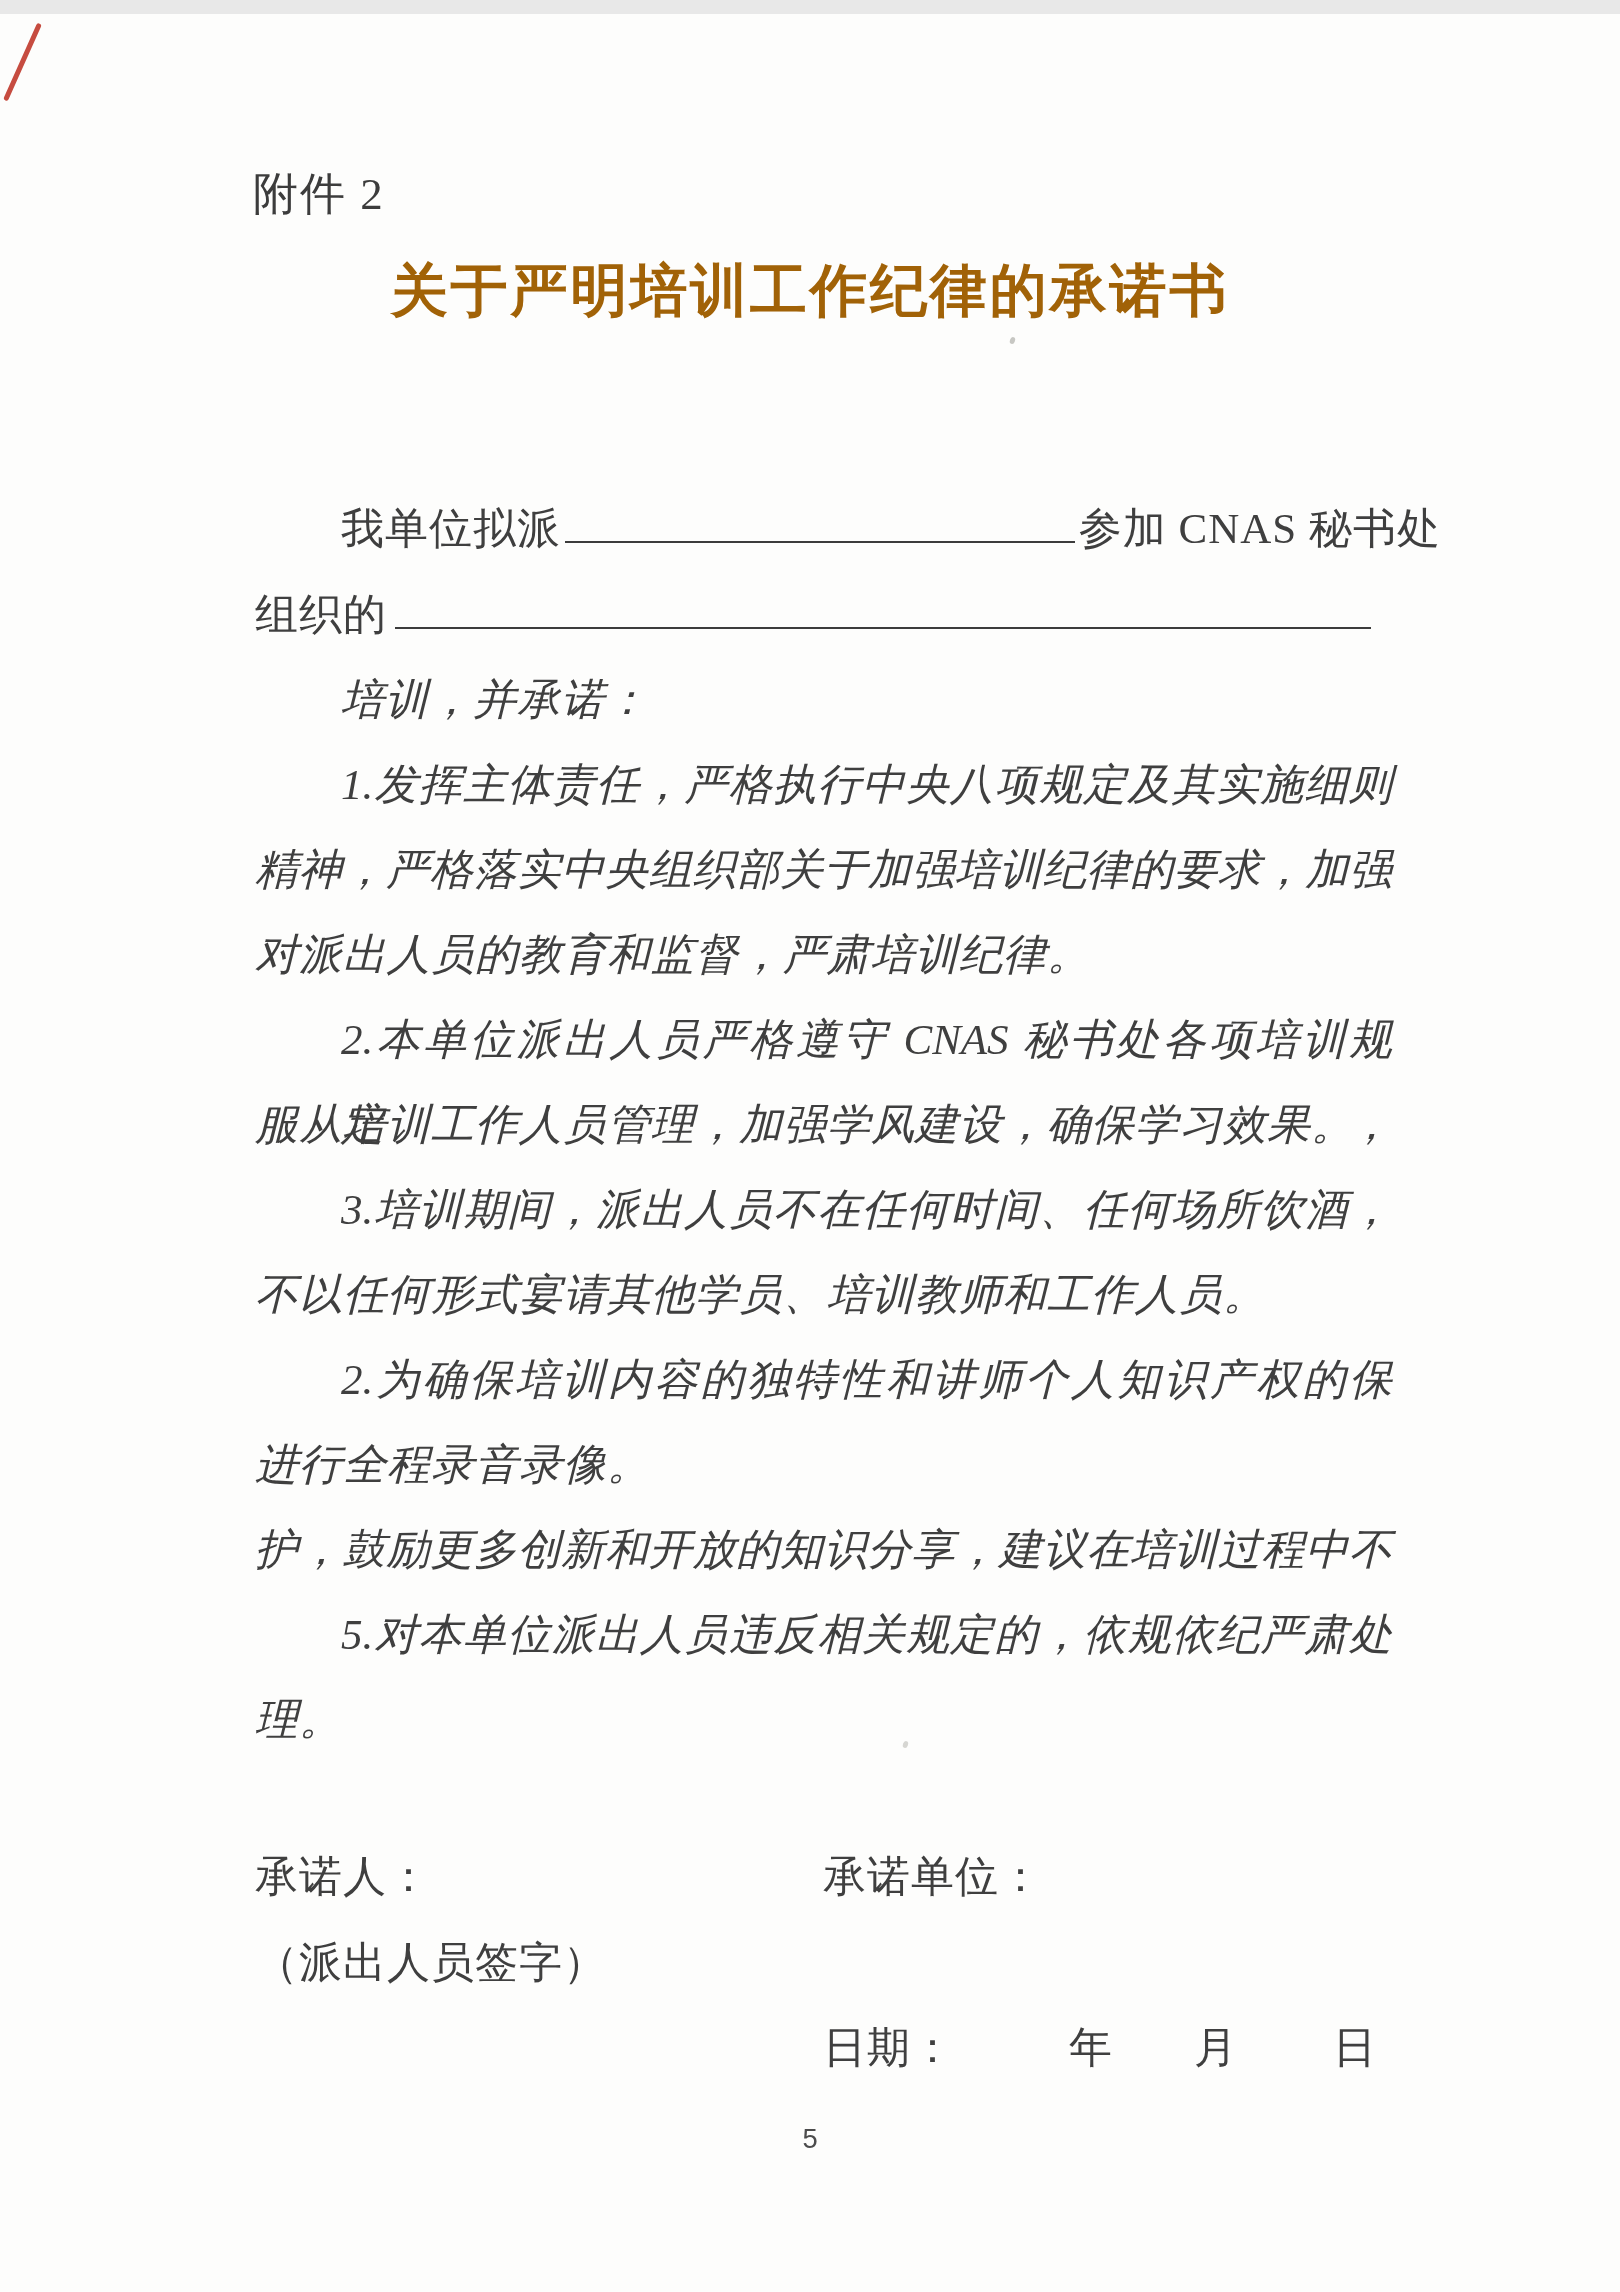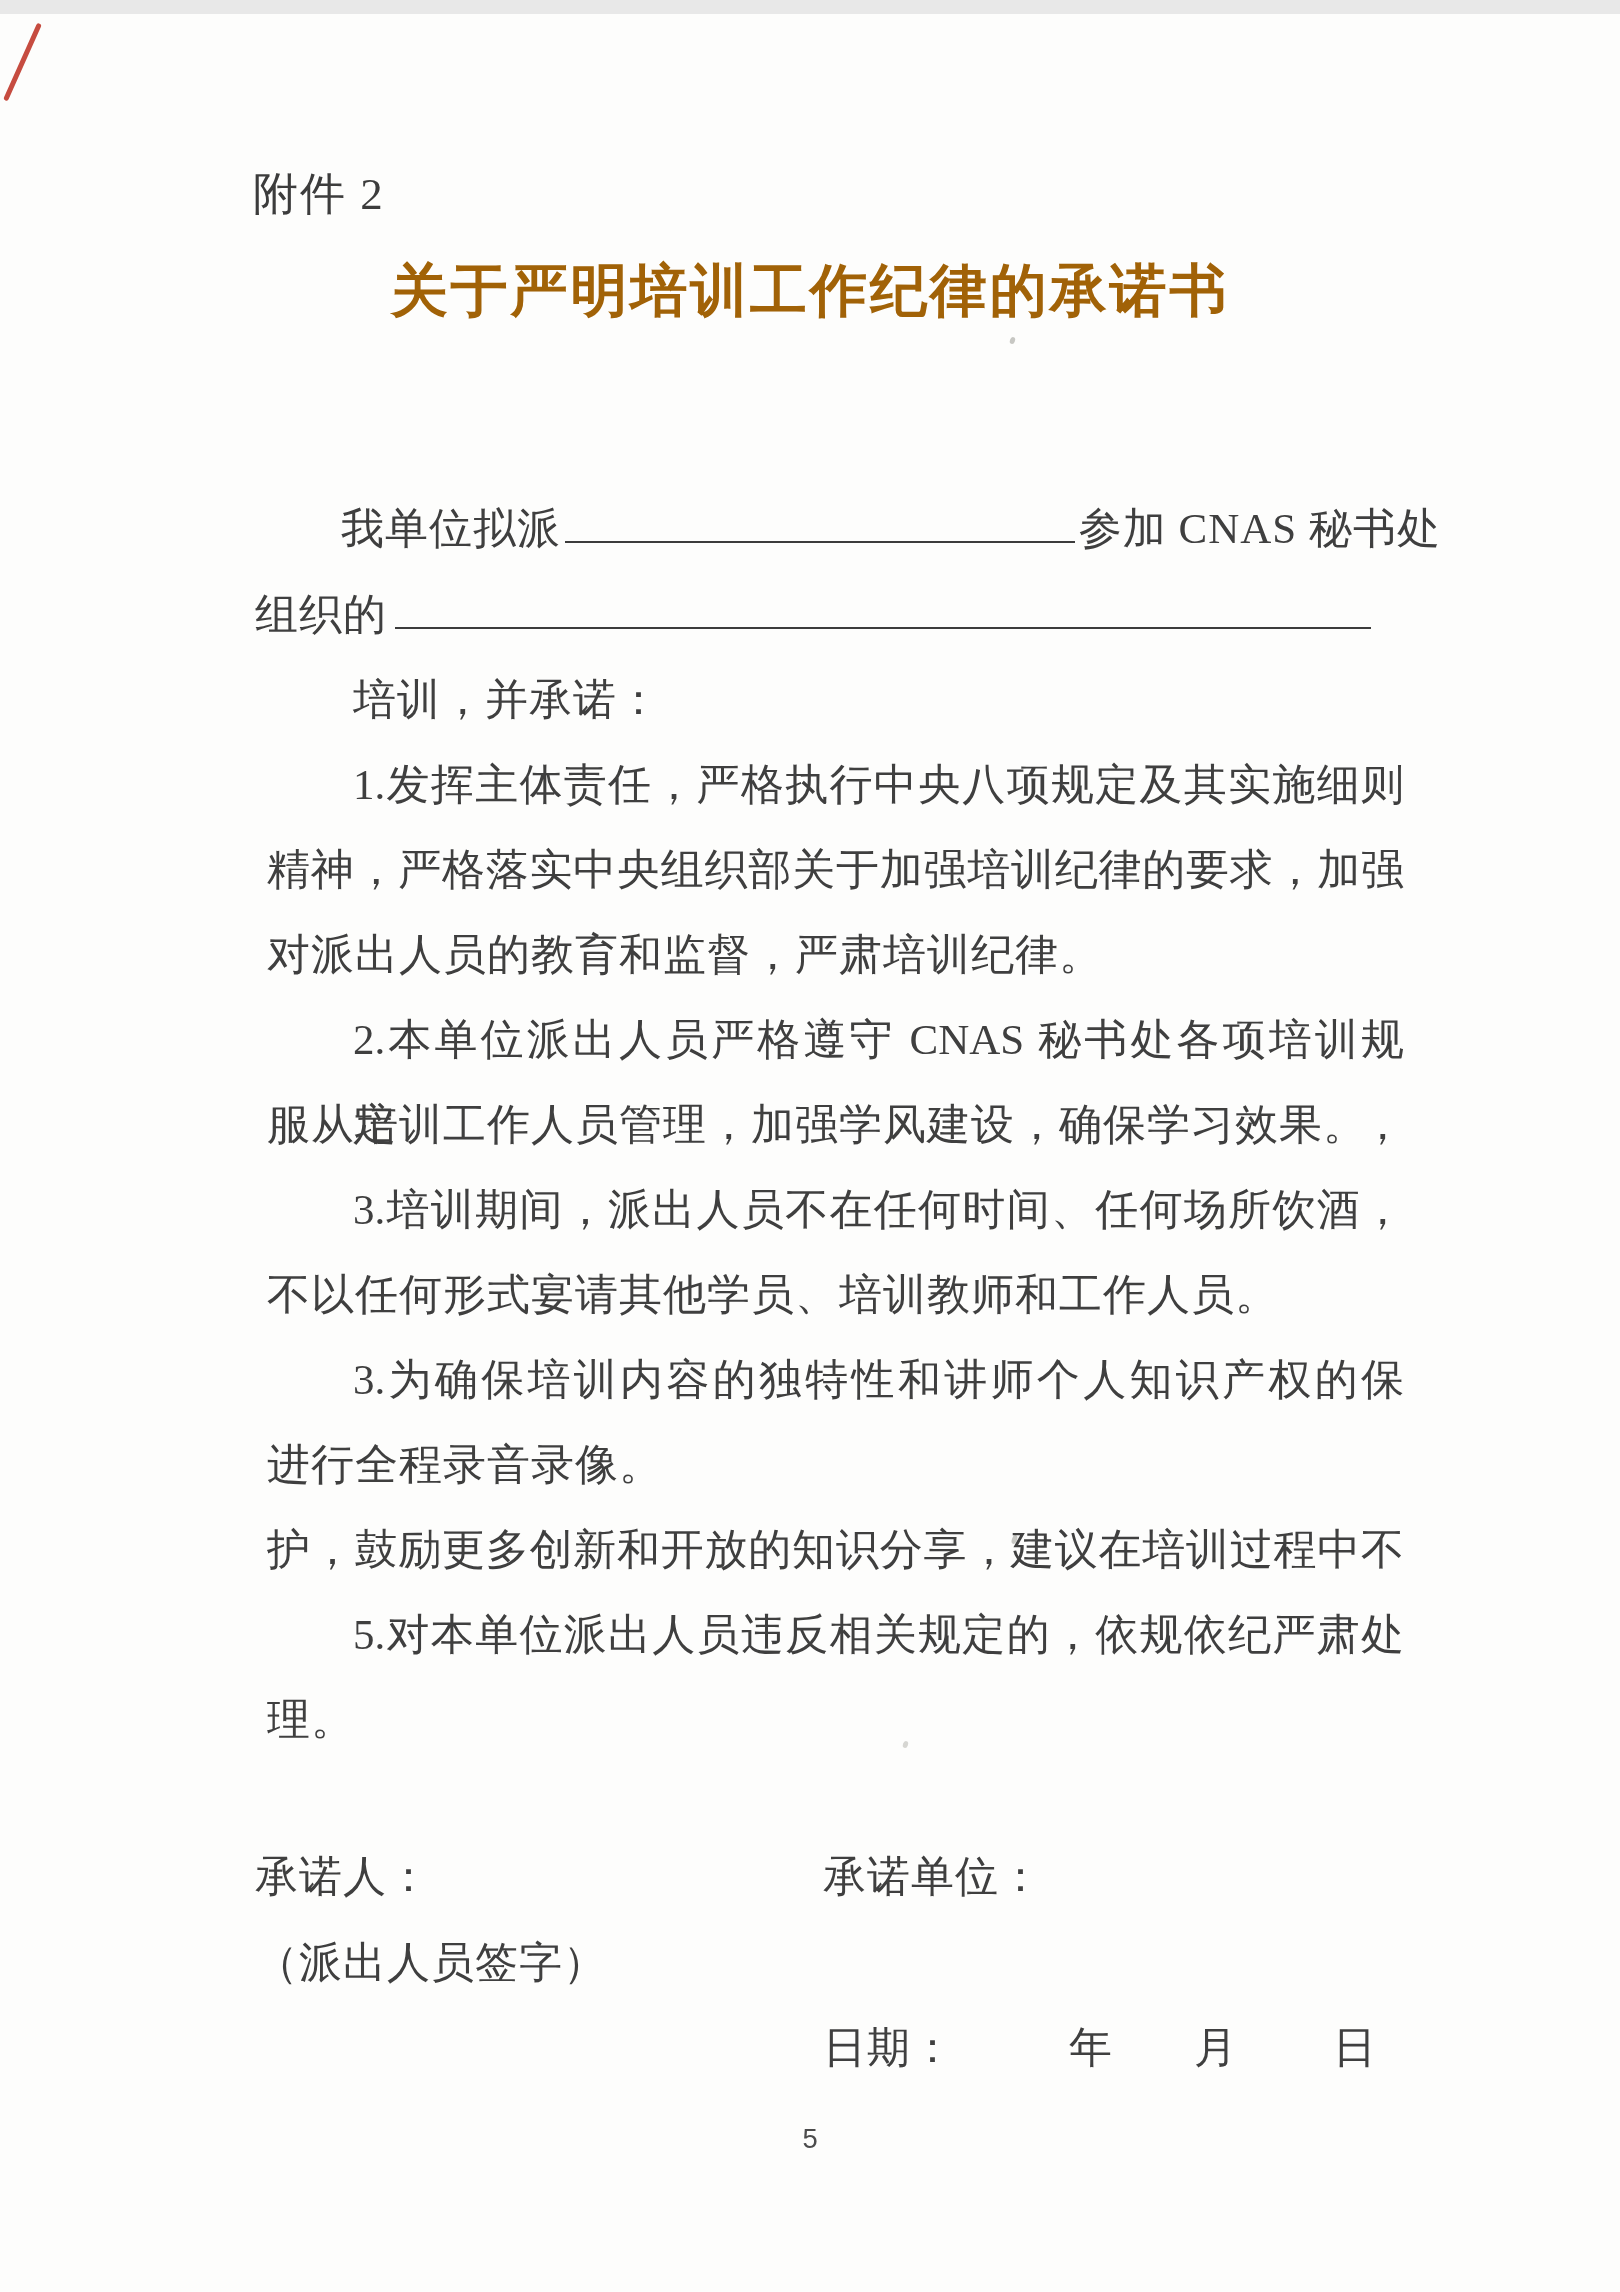--- a/index.html
+++ b/index.html
@@ -55,21 +55,21 @@
 
   .blank {
     display:inline-block; height:0;
     border-bottom:2.9px solid #3c3c3c;
     vertical-align:baseline;
   }
   .blank-1 { width:510px; margin:0 3.9px; }
   .blank-2 { width:976px; margin-left:7.8px; }
   .indent-pad { display:inline-block; width:86px; }
 
-  .body-lines { position:absolute; left:267px; top:643px; width:1137px; }
+  .body-lines { position:absolute; left:255px; top:643px; width:1137px;font-style:italic; }
   .body-lines .line {
     height:85px; line-height:85px;
     font-size:43px; letter-spacing:1px;
     color:#3f3f3f;
   }
   .body-lines .line.indent { padding-left:86px; }
   .body-lines .line.full { text-align:justify; text-align-last:justify; letter-spacing:0; padding-right:0; }
   .body-lines .line.full.indent { padding-left:86px; }
 
   .sig-row {
@@ -113,21 +113,21 @@
 
   <div class="body-lines">
       <div class="line indent"><span>培训，并承诺：</span></div>
       <div class="line indent full"><span>1.发挥主体责任，严格执行中央八项规定及其实施细则</span></div>
       <div class="line full"><span>精神，严格落实中央组织部关于加强培训纪律的要求，加强</span></div>
       <div class="line"><span>对派出人员的教育和监督，严肃培训纪律。</span></div>
       <div class="line indent full"><span>2.本单位派出人员严格遵守 CNAS 秘书处各项培训规定，</span></div>
       <div class="line"><span>服从培训工作人员管理，加强学风建设，确保学习效果。</span></div>
       <div class="line indent full"><span>3.培训期间，派出人员不在任何时间、任何场所饮酒，</span></div>
       <div class="line"><span>不以任何形式宴请其他学员、培训教师和工作人员。</span></div>
-      <div class="line indent full"><span>3.为确保培训内容的独特性和讲师个人知识产权的保</span></div>
+      <div class="line indent full"><span>2.为确保培训内容的独特性和讲师个人知识产权的保</span></div>
       <div class="line"><span>进行全程录音录像。</span></div>
       <div class="line full"><span>护，鼓励更多创新和开放的知识分享，建议在培训过程中不</span></div>
       <div class="line indent full"><span>5.对本单位派出人员违反相关规定的，依规依纪严肃处</span></div>
       <div class="line"><span>理。</span></div>
     </div>
 
   <div class="sig-row sig-r1">
     <span>承诺人：</span>
     <span class="sig-right">承诺单位：</span>
   </div>

